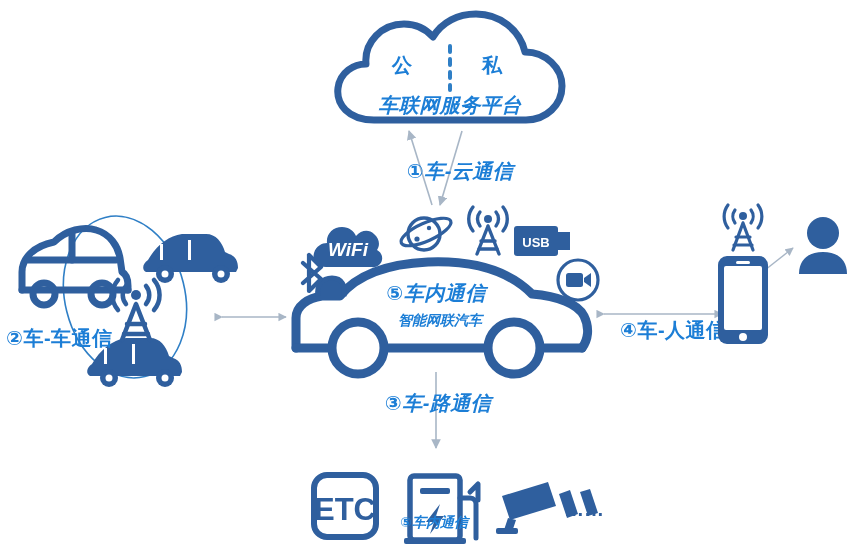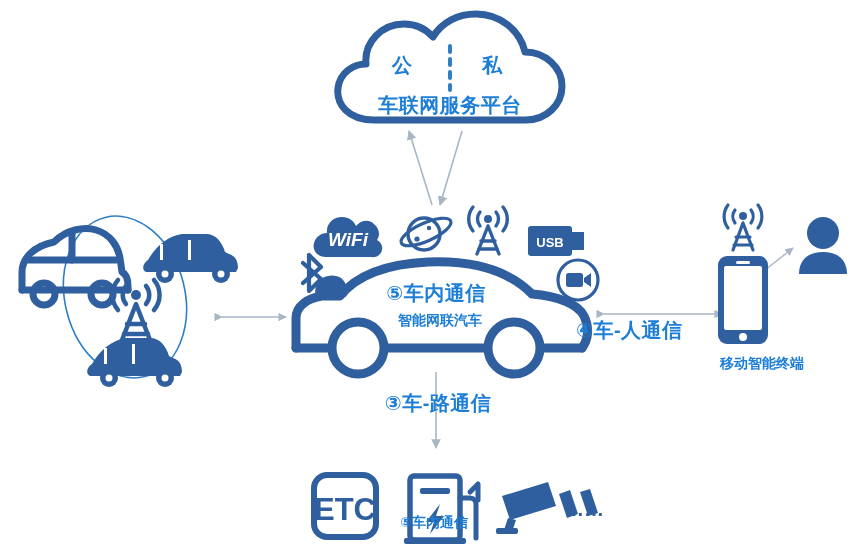--- a/index.html
+++ b/index.html
@@ -3,21 +3,21 @@
 <meta charset="utf-8">
 <style>
   html,body{margin:0;padding:0;background:#ffffff;}
   body{width:852px;height:552px;position:relative;overflow:hidden;
        font-family:"Liberation Sans","DejaVu Sans",sans-serif;}
   .stage{position:absolute;left:0;top:0;width:852px;height:552px;}
   .node{position:absolute;}
   .lbl{position:absolute;color:#1c7ed6;font-weight:bold;white-space:nowrap;}
   .lbl-main{font-size:20px;letter-spacing:0.5px;}
   .lbl-sub{font-size:14px;}
-  .center{transform:translateX(-50%);}
+  .center{transform:translateX(-50%);font-style:italic;}
   svg{display:block;overflow:visible;}
 </style>
 </head>
 <body>
 
 <div class="stage">
 
   <svg class="node" style="left:0;top:0;width:852px;height:552px;">
     <defs>
       <marker id="ah" markerWidth="7" markerHeight="7" refX="5.4" refY="3" orient="auto">
@@ -55,20 +55,21 @@
       <path d="M44,108 C18,108 6,92 8,76 C10,60 24,52 36,52 C34,30 52,12 74,12
                C86,12 96,17 103,25 C112,10 128,2 146,2 C170,2 190,18 195,40
                C216,40 232,56 232,74 C232,93 216,108 196,108 Z" fill="#ffffff" stroke="#2f5f9e" stroke-width="7" stroke-linejoin="round"></path>
       <line x1="120" y1="34" x2="120" y2="78" stroke="#2f7fc6" stroke-width="4" stroke-dasharray="6 7" stroke-linecap="round"></line>
     </svg>
     <div class="lbl lbl-main" style="left:62px;top:40px;">公</div>
     <div class="lbl lbl-main" style="left:152px;top:40px;">私</div>
     <div class="lbl lbl-main center" style="left:120px;top:80px;">车联网服务平台</div>
   </div>
 
+  <div class="lbl lbl-main center" style="left:460px;top:158px;">①车-云通信</div>
 
   <div class="node" style="left:10px;top:212px;width:215px;height:180px;">
     <svg width="215" height="180" viewBox="0 0 215 180">
 
       <ellipse cx="115" cy="85" rx="60" ry="82" transform="rotate(-14 115 85)" fill="none" stroke="#2f7fc6" stroke-width="1.6"></ellipse>
 
       <g fill="none" stroke="#2f5f9e" stroke-width="7" stroke-linejoin="round" stroke-linecap="round">
         <path d="M12,78 L12,60 C12,46 24,34 44,30 C56,18 74,14 86,18
                  C100,22 108,34 110,46 L112,60 C116,62 118,68 118,74 L118,78"></path>
         <path d="M12,78 L118,78"></path>
@@ -104,20 +105,21 @@
         <circle cx="126" cy="83" r="5" fill="#2f5f9e" stroke="none"></circle>
         <path d="M116,74 A14,14 0 0 0 116,92"></path>
         <path d="M136,74 A14,14 0 0 1 136,92"></path>
         <path d="M108,68 A23,23 0 0 0 108,98"></path>
         <path d="M144,68 A23,23 0 0 1 144,98"></path>
         <path d="M126,92 L112,128 M126,92 L140,128"></path>
         <path d="M117,112 L135,112 M114,122 L138,122"></path>
       </g>
     </svg>
   </div>
+  <div class="lbl lbl-main" style="left:6px;top:325px;">②车-车通信</div>
 
   <div class="node" style="left:282px;top:252px;width:316px;height:120px;text-align:right;">
     <svg width="316" height="120" viewBox="0 0 316 120">
       <path d="M14,96 L14,66 C14,54 26,46 40,44 L58,44
                C74,24 104,12 146,10 C196,8 228,20 250,42
                C276,44 296,52 302,64 C308,76 306,88 300,96" fill="none" stroke="#2f5f9e" stroke-width="9" stroke-linecap="round" stroke-linejoin="round"></path>
       <path d="M14,96 L300,96" fill="none" stroke="#2f5f9e" stroke-width="9" stroke-linecap="round"></path>
       <path d="M36,44 C34,34 40,26 50,26 C60,26 64,34 62,44" fill="#2f5f9e" stroke="#2f5f9e" stroke-width="5"></path>
       <circle cx="76" cy="96" r="26" fill="#ffffff" stroke="#2f5f9e" stroke-width="9"></circle>
       <circle cx="232" cy="96" r="26" fill="#ffffff" stroke="#2f5f9e" stroke-width="9"></circle>
@@ -126,21 +128,21 @@
     <div class="lbl lbl-main center" style="left:154px;top:28px;">⑤车内通信</div>
     <div class="lbl lbl-sub center" style="left:158px;top:60px;">智能网联汽车</div>
   </div>
 
   <div class="node" style="left:296px;top:252px;width:34px;height:42px;">
     <svg width="34" height="42" viewBox="0 0 34 42">
       <path d="M13,3 L13,39 L25,27 L7,11 M7,31 L25,15 L13,3" fill="none" stroke="#2f5f9e" stroke-width="4.2" stroke-linecap="round" stroke-linejoin="round"></path>
     </svg>
   </div>
 
-  <div class="node" style="left:312px;top:216px;width:72px;height:46px;">
+  <div class="node" style="left:312px;top:226px;width:72px;height:46px;">
     <svg width="72" height="46" viewBox="0 0 72 46">
       <path d="M14,41 C5,41 0,34 2,27 C4,20 10,17 15,17 C14,8 21,1 30,1
                C37,1 42,5 44,10 C49,4 57,3 62,8 C68,13 68,20 65,24
                C71,27 72,35 67,39 C64,42 60,41 58,41 Z" fill="#2f5f9e"></path>
       <text x="36" y="30" text-anchor="middle" fill="#ffffff" font-family="Liberation Sans, sans-serif" font-size="19" font-weight="bold" font-style="italic">WiFi</text>
     </svg>
   </div>
 
   <div class="node" style="left:398px;top:210px;width:56px;height:46px;">
     <svg width="56" height="46" viewBox="0 0 56 46">
@@ -158,21 +160,21 @@
         <path d="M18,6 A11,11 0 0 0 18,20"></path>
         <path d="M34,6 A11,11 0 0 1 34,20"></path>
         <path d="M11,1 A19,19 0 0 0 11,25"></path>
         <path d="M41,1 A19,19 0 0 1 41,25"></path>
         <path d="M26,20 L15,48 M26,20 L37,48"></path>
         <path d="M19,35 L33,35 M17,43 L35,43"></path>
       </g>
     </svg>
   </div>
 
-  <div class="node" style="left:528px;top:226px;width:58px;height:18px;">
+  <div class="node" style="left:514px;top:226px;width:58px;height:18px;">
     <svg width="58" height="30" viewBox="0 0 58 30">
       <rect x="0" y="0" width="44" height="30" rx="3" fill="#2f5f9e"></rect>
       <rect x="44" y="6" width="12" height="18" fill="#2f5f9e"></rect>
       <text x="22" y="21" text-anchor="middle" fill="#ffffff" font-family="Liberation Sans, sans-serif" font-size="13" font-weight="bold">USB</text>
     </svg>
   </div>
 
   <div class="node" style="left:556px;top:258px;width:44px;height:44px;">
     <svg width="44" height="44" viewBox="0 0 44 44">
       <circle cx="22" cy="22" r="20" fill="#ffffff" stroke="#2f5f9e" stroke-width="3.2"></circle>
@@ -206,40 +208,39 @@
         <path d="M270,24 L280,21 L288,45 L278,48 Z"></path>
         <path d="M198,50 L206,52 L202,64 L194,62 Z"></path>
         <rect x="186" y="60" width="22" height="6" rx="2"></rect>
       </g>
 
       <text x="294" y="48" text-anchor="end" fill="#2f5f9e" font-family="Liberation Sans, sans-serif" font-size="20" font-weight="bold">……</text>
     </svg>
   </div>
   <div class="lbl lbl-sub center" style="left:434px;top:514px;">⑤车内通信</div>
 
-  <div class="lbl lbl-main" style="left:576px;top:317px;">④车-人通信</div>
+  <div class="lbl lbl-main" style="left:620px;top:317px;">④车-人通信</div>
 
   <div class="node" style="left:712px;top:206px;width:62px;height:142px;">
     <svg width="62" height="142" viewBox="0 0 62 142">
       <g fill="none" stroke="#2f5f9e" stroke-width="3.2" stroke-linecap="round">
         <circle cx="31" cy="10" r="4" fill="#2f5f9e" stroke="none"></circle>
         <path d="M23,4 A11,11 0 0 0 23,17"></path>
         <path d="M39,4 A11,11 0 0 1 39,17"></path>
         <path d="M16,-1 A19,19 0 0 0 16,22"></path>
         <path d="M46,-1 A19,19 0 0 1 46,22"></path>
         <path d="M31,17 L21,44 M31,17 L41,44"></path>
         <path d="M24,31 L38,31 M22,39 L40,39"></path>
       </g>
       <rect x="6" y="50" width="50" height="88" rx="9" fill="#2f5f9e"></rect>
       <rect x="12" y="60" width="38" height="64" rx="2" fill="#ffffff"></rect>
       <rect x="24" y="55" width="14" height="3" rx="1.5" fill="#ffffff"></rect>
       <circle cx="31" cy="131" r="4" fill="#ffffff"></circle>
     </svg>
   </div>
-  <div class="lbl lbl-sub center" style="left:762px;top:355px;">移动智能终端</div>
 
   <div class="node" style="left:796px;top:216px;width:54px;height:60px;">
     <svg width="54" height="60" viewBox="0 0 54 60">
       <circle cx="27" cy="17" r="16" fill="#2f5f9e"></circle>
       <path d="M3,58 C3,43 13,36 27,36 C41,36 51,43 51,58 Z" fill="#2f5f9e"></path>
     </svg>
   </div>
 
 </div>
 

